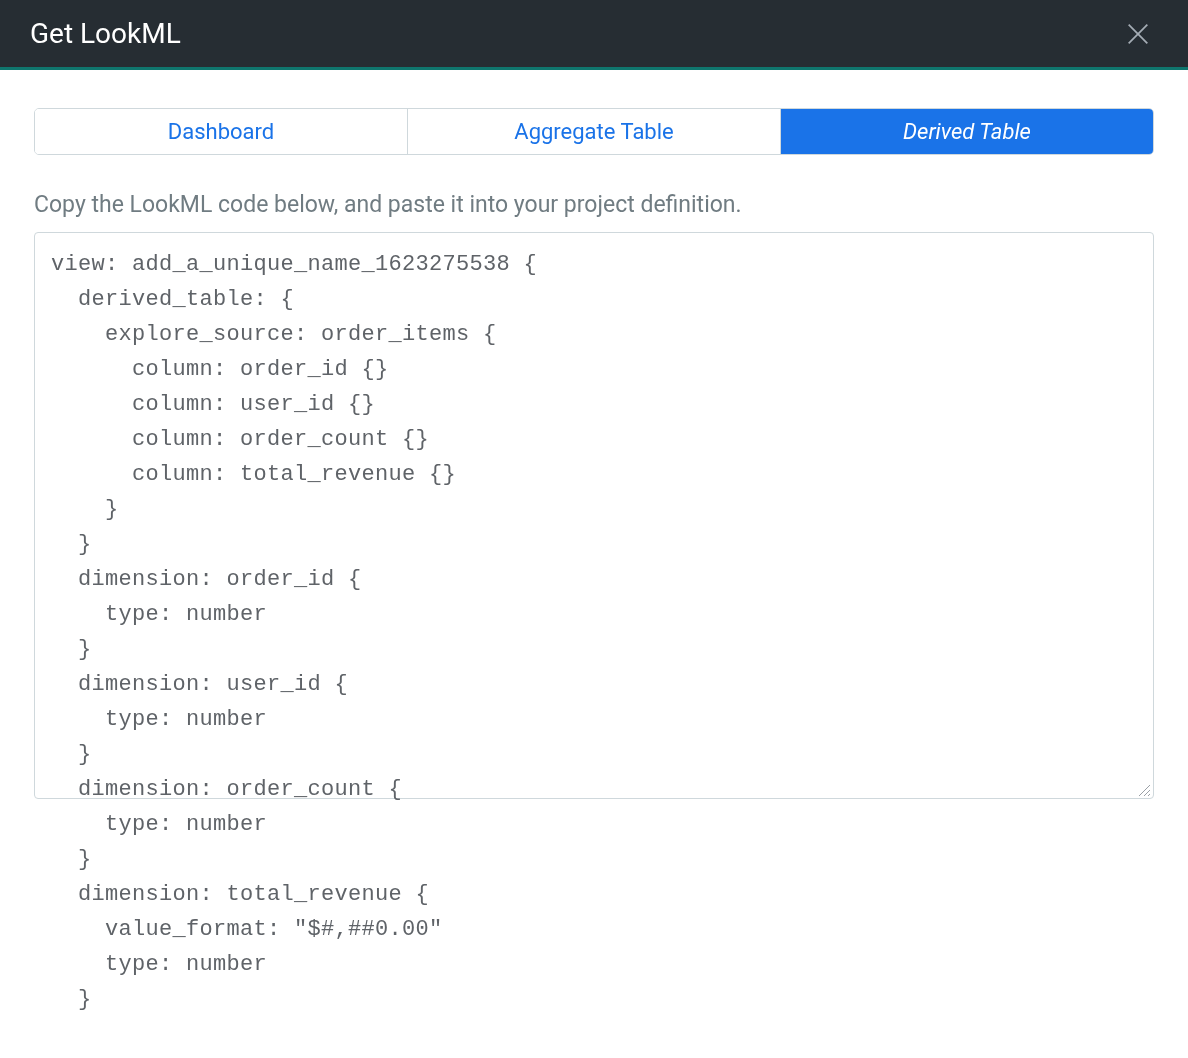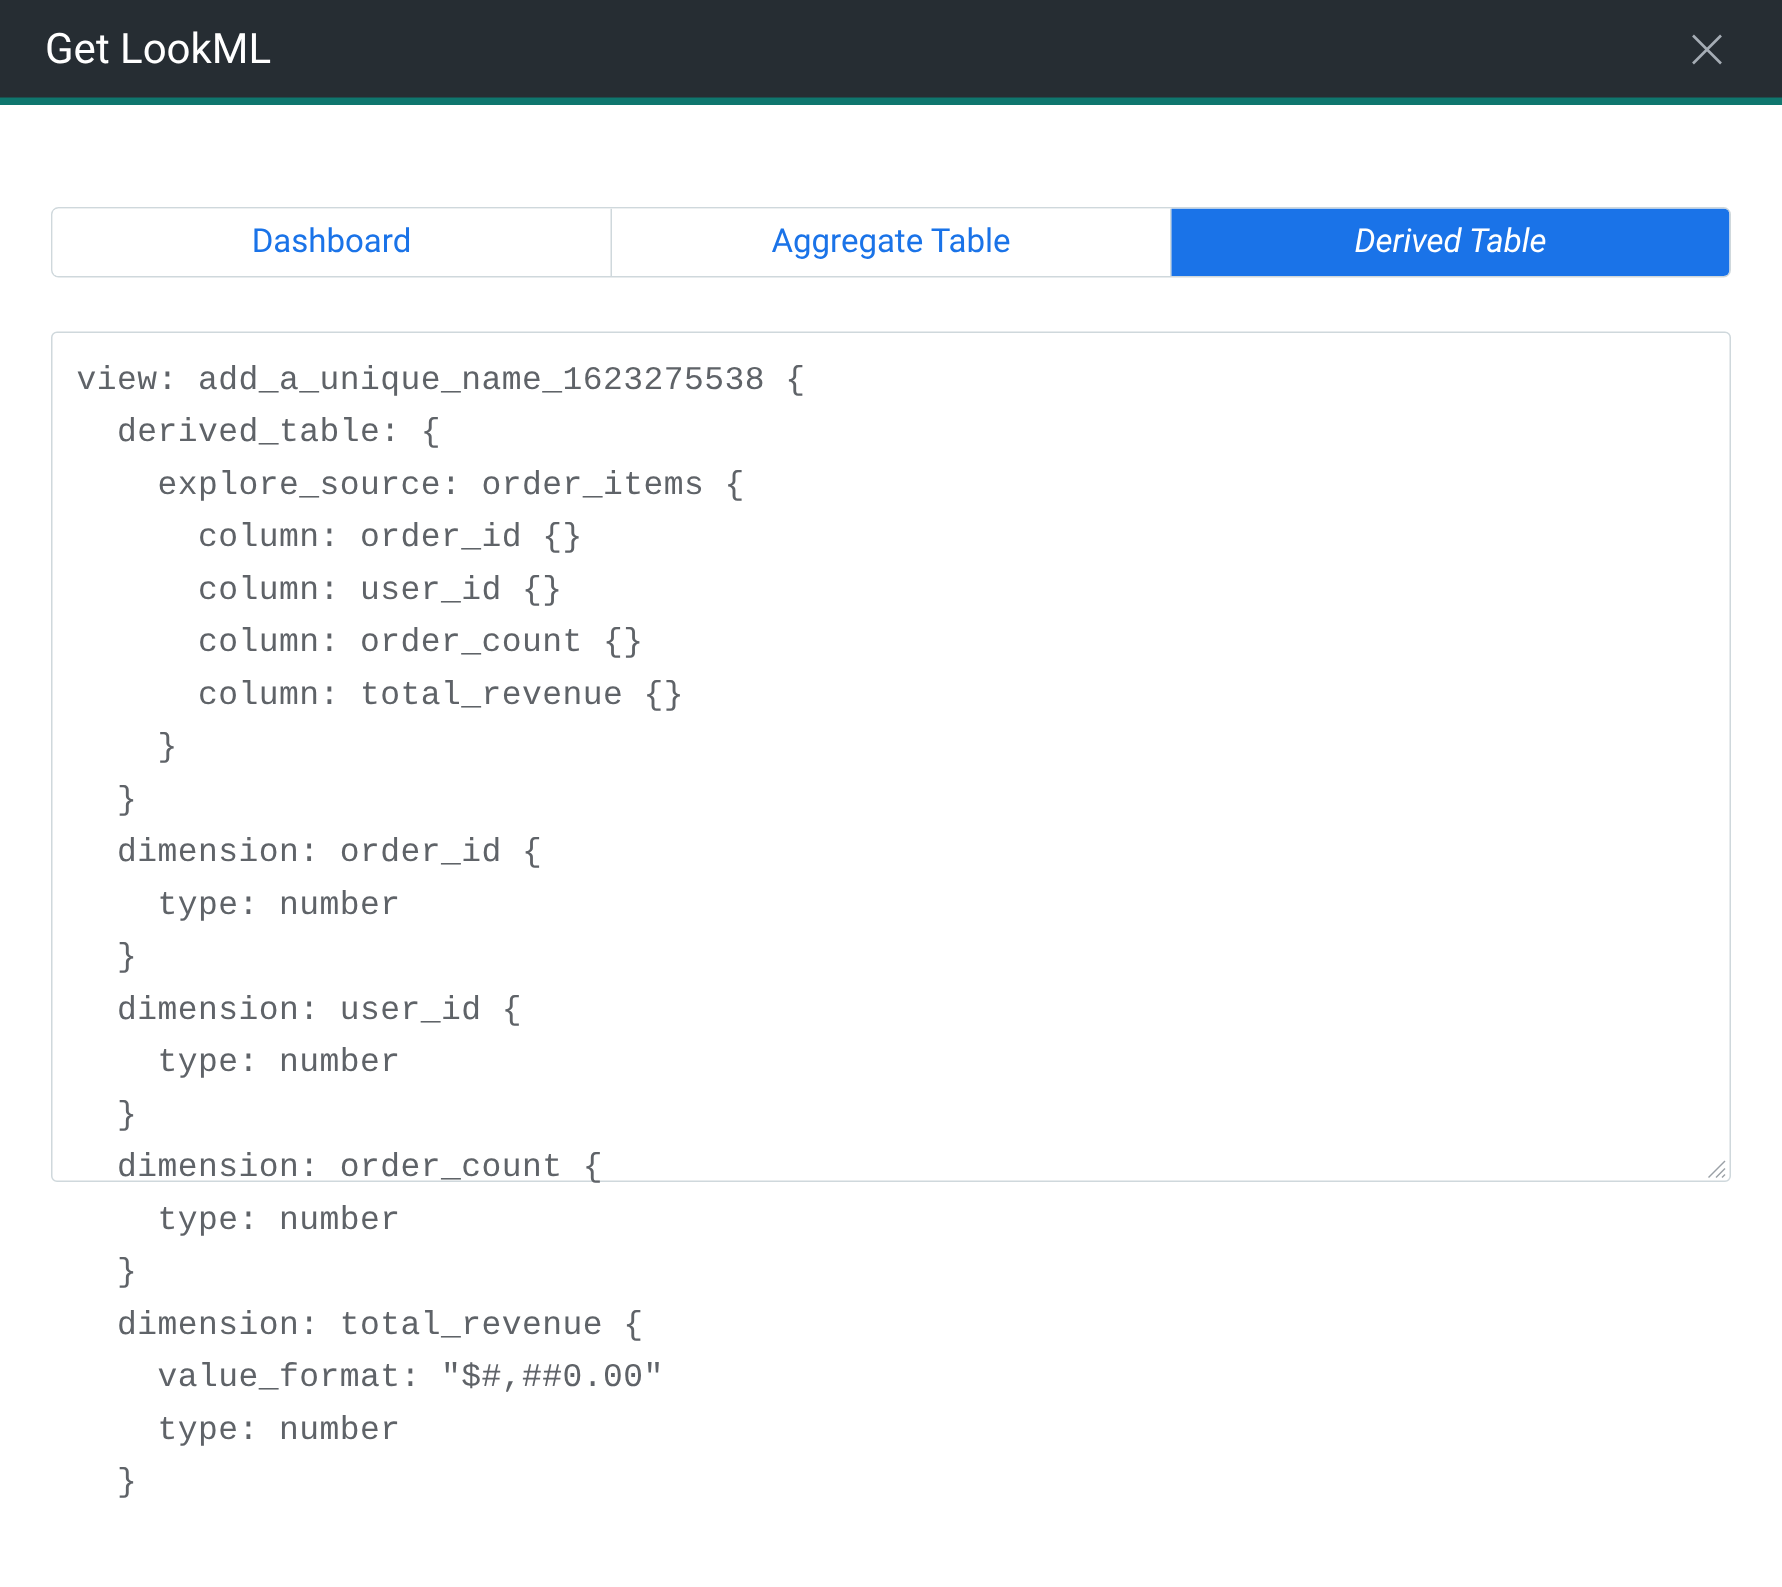--- a/index.html
+++ b/index.html
@@ -13,21 +13,21 @@
       width: 1188px;
       height: 1058px;
     }
     .header {
       background: #262d33;
       height: 70px;
       display: flex;
       align-items: center;
       justify-content: space-between;
       padding: 0 30px;
-      border-bottom: 5px solid #0f766e;
+      border-bottom: 3px solid #0f766e;
     }
     .header-title {
       color: #fff;
       font-size: 28px;
       font-weight: 400;
     }
     .close-btn {
       color: #a5adb5;
       cursor: pointer;
       display: flex;
@@ -35,21 +35,20 @@
       justify-content: center;
       width: 40px;
       height: 40px;
     }
     .close-btn svg {
       width: 28px;
       height: 28px;
     }
     .content {
       padding: 38px 34px;
-      margin-top: 30px;
     }
     .tab-group {
       display: flex;
       border: 1px solid #cfd8dc;
       border-radius: 5px;
       overflow: hidden;
       margin-bottom: 36px;
     }
     .tab {
       flex: 1;
@@ -117,20 +116,21 @@
   </div>
 </div>
 
 <div class="content">
   <div class="tab-group">
     <div class="tab">Dashboard</div>
     <div class="tab">Aggregate Table</div>
     <div class="tab active">Derived Table</div>
   </div>
 
+  <div class="instruction">Copy the LookML code below, and paste it into your project definition.</div>
 
   <div class="code-container">
     <div class="code-block">view: add_a_unique_name_1623275538 {
   derived_table: {
     explore_source: order_items {
       column: order_id {}
       column: user_id {}
       column: order_count {}
       column: total_revenue {}
     }

